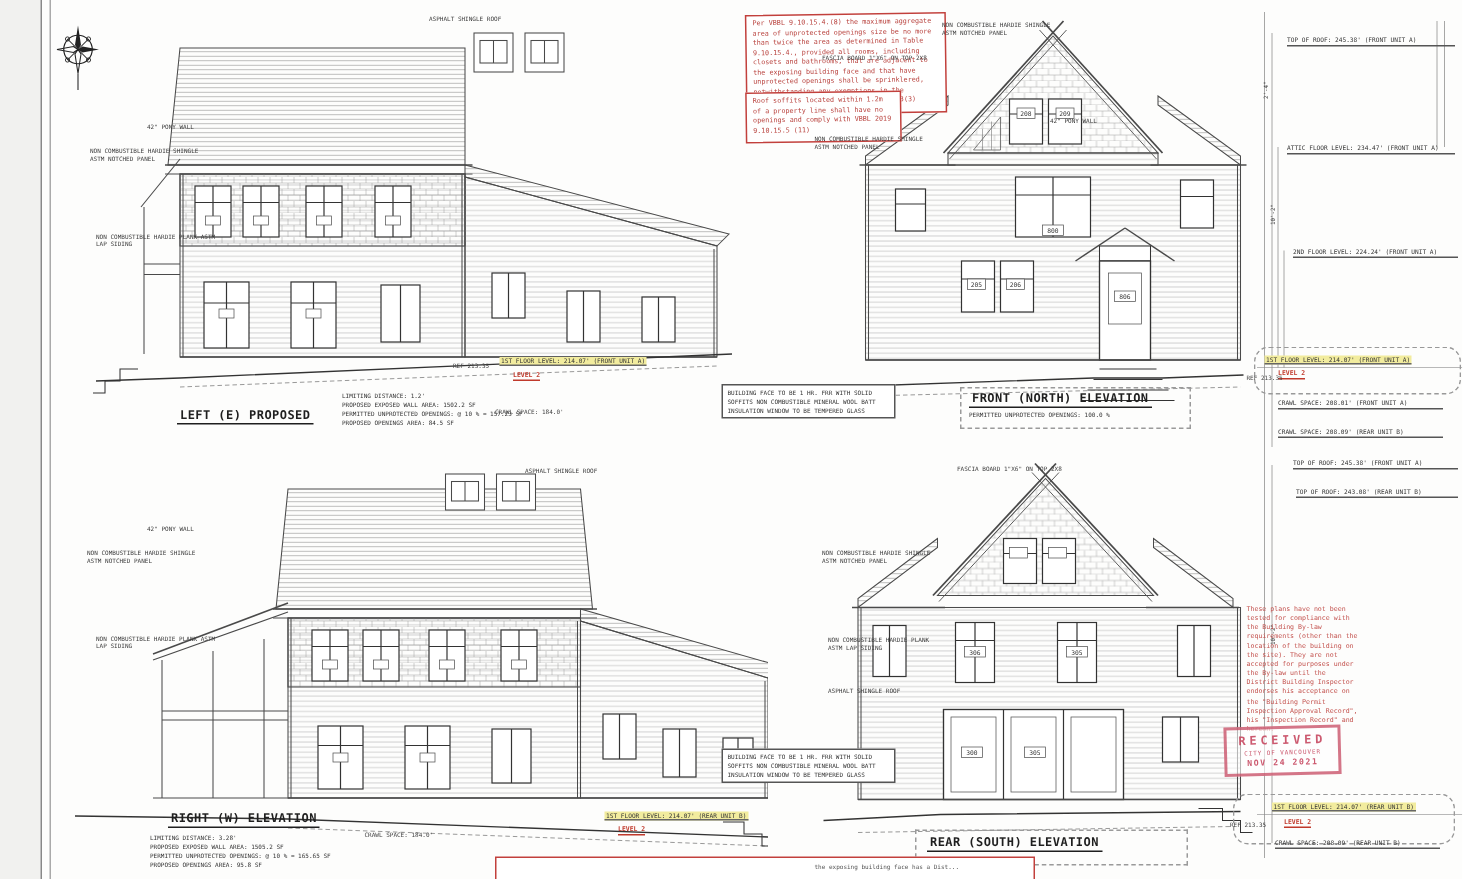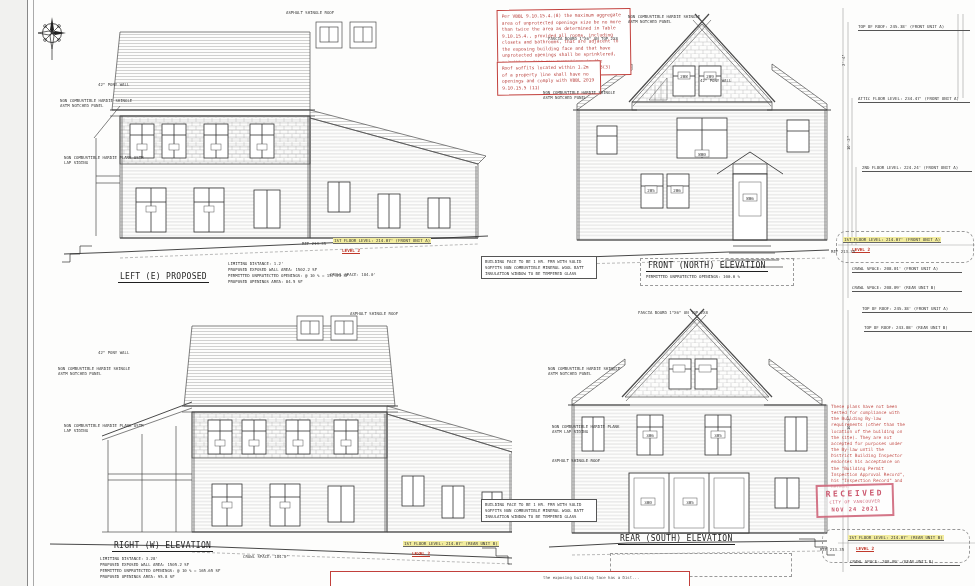--- a/index.html
+++ b/index.html
@@ -3,21 +3,21 @@
 <meta charset="utf-8">
 <style>
   html,body{margin:0;padding:0;background:#fff;}
   .sheet{position:relative;width:975px;height:586px;background:#fdfdfc;overflow:hidden;
          font-family:"DejaVu Sans Mono",monospace;color:#333;}
   .abs{position:absolute;}
   .edge-strip{position:absolute;left:0;top:0;width:27px;height:586px;background:#f1f1ef;}
   .edge-line{position:absolute;top:0;bottom:0;width:0;}
   .mat{font-size:4px;line-height:1.3;color:#3c3c3c;}
   .stats{font-size:4px;line-height:1.5;color:#333;white-space:nowrap;}
-  .title{font-size:8px;font-weight:normal;color:#1f1f1f;letter-spacing:.3px;
+  .title{font-size:8px;font-weight:bold;color:#1f1f1f;letter-spacing:.3px;
          border-bottom:1.4px solid #1f1f1f;padding:0 2px 1px;white-space:nowrap;}
   .sub{font-size:4px;color:#333;white-space:nowrap;}
   .levlbl{font-size:4.1px;white-space:nowrap;border-bottom:.8px solid #555;padding-bottom:1px;color:#333;}
   .tiny{font-size:4px;color:#444;white-space:nowrap;}
   .hl{background:#f2ec9e;font-size:4.1px;color:#333;padding:0 1px;border-bottom:.7px solid #666;white-space:nowrap;}
   .lvl2{color:#c0392b;font-size:4.3px;font-weight:bold;border-bottom:.9px solid #c0392b;display:inline-block;}
   .redbox{border:1.6px solid #c2403c;color:#b8403c;font-size:4.5px;line-height:1.45;
           padding:3px 4px;background:#fff;transform:rotate(-.8deg);}
   .firebox{border:.9px solid #555;font-size:4px;line-height:1.45;padding:2px 3px;color:#333;background:#fff;}
   .dashbox{border:1px dashed #9a9a9a;}
@@ -439,21 +439,21 @@
 
   <div class="abs title" style="left:112px;top:541px">RIGHT (W) ELEVATION</div>
   <div class="abs stats" style="left:100px;top:556px">
     <div>LIMITING DISTANCE: 3.28'</div>
     <div>PROPOSED EXPOSED WALL AREA: 1505.2 SF</div>
     <div>PERMITTED UNPROTECTED OPENINGS: @ 10 % = 165.65 SF</div>
     <div>PROPOSED OPENINGS AREA: 95.8 SF</div>
   </div>
 
   <div class="abs dashbox" style="left:610px;top:553px;width:180px;height:22px"></div>
-  <div class="abs title" style="left:618px;top:534px">REAR (SOUTH) ELEVATION</div>
+  <div class="abs title" style="left:618px;top:557px">REAR (SOUTH) ELEVATION</div>
 
   <div class="abs levlbl" style="left:858px;top:24px;width:112px">TOP OF ROOF: 245.38' (FRONT UNIT A)</div>
   <div class="abs levlbl" style="left:858px;top:96px;width:112px">ATTIC FLOOR LEVEL: 234.47' (FRONT UNIT A)</div>
   <div class="abs levlbl" style="left:862px;top:165px;width:110px">2ND FLOOR LEVEL: 224.24' (FRONT UNIT A)</div>
 
   <div class="abs cloud" style="left:836px;top:231px;width:136px;height:30px"></div>
   <div class="abs hl" style="left:843px;top:237px">1ST FLOOR LEVEL: 214.07' (FRONT UNIT A)</div>
   <div class="abs lvl2" style="left:852px;top:247px">LEVEL 2</div>
   <div class="abs tiny" style="left:831px;top:249px">REF 213.35</div>
 

